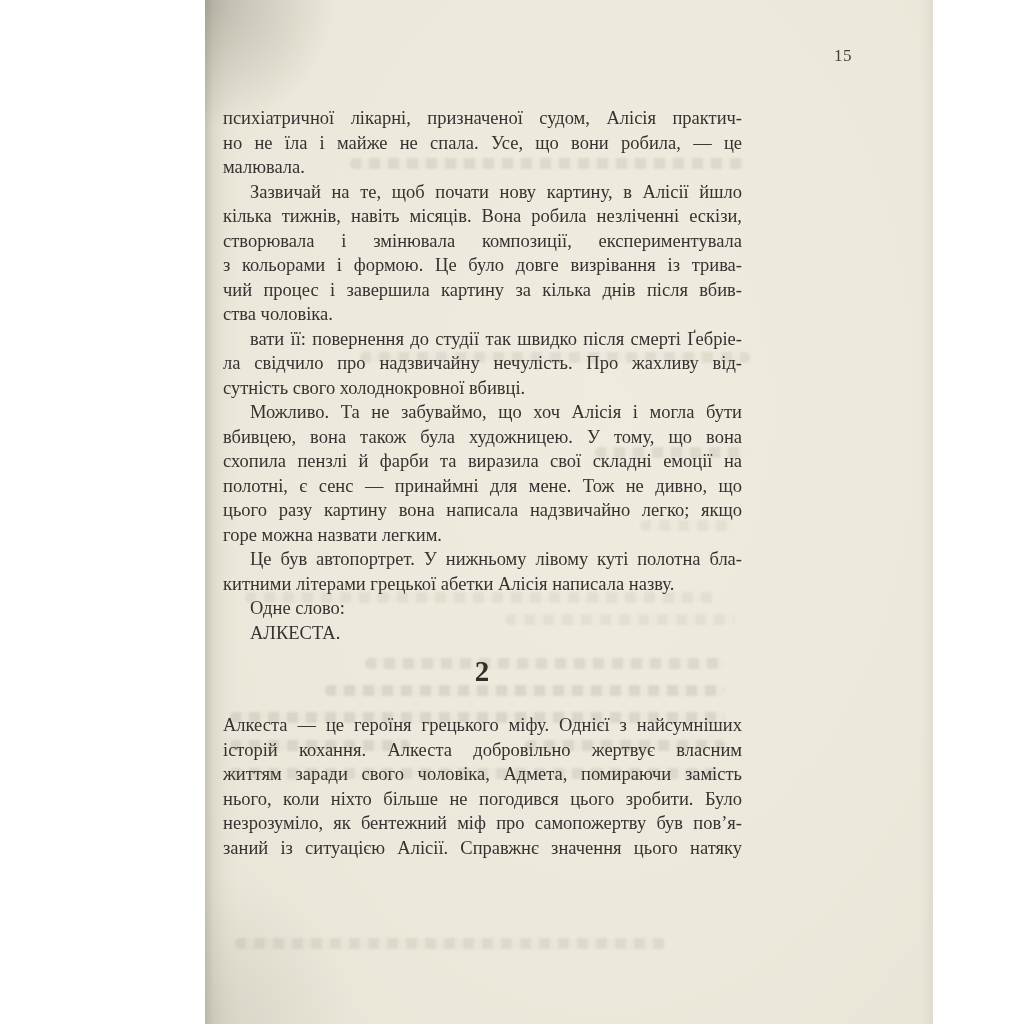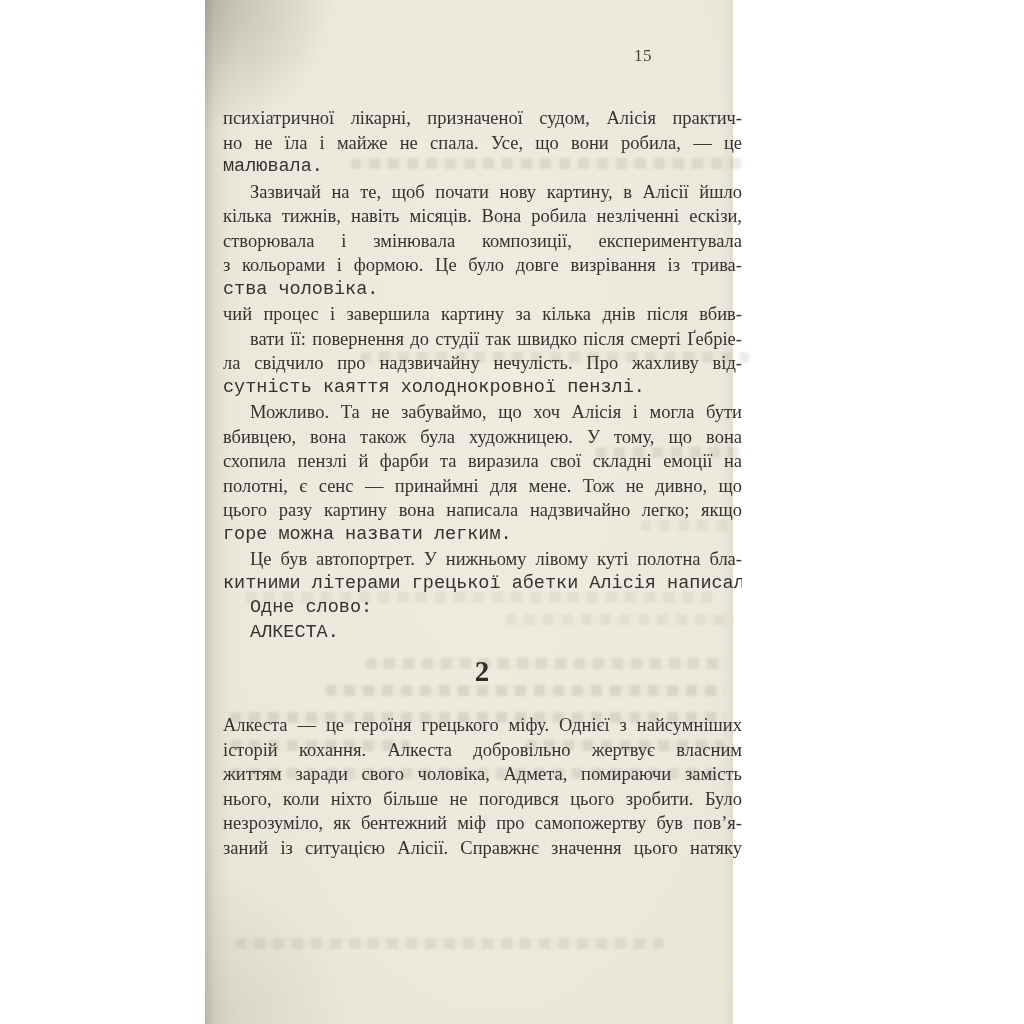--- a/index.html
+++ b/index.html
@@ -10,21 +10,21 @@
     background: #ffffff;
     overflow: hidden;
     font-family: "Liberation Serif", "DejaVu Serif", serif;
   }
 
   
   .book-page {
     position: absolute;
     left: 205px;
     top: 0;
-    width: 528px;
+    width: 728px;
     height: 1024px;
     background:
       radial-gradient(circle at 0px 0px, rgba(92,88,76,0.32), rgba(92,88,76,0) 130px),
       radial-gradient(circle at 0px 1024px, rgba(120,115,100,0.16), rgba(120,115,100,0) 150px),
       linear-gradient(90deg, rgba(158,153,136,0.45) 0px, rgba(190,185,168,0.25) 9px, rgba(210,205,190,0.10) 22px, rgba(210,205,190,0) 34px),
       linear-gradient(270deg, rgba(185,180,163,0.20) 0px, rgba(185,180,163,0) 12px),
       radial-gradient(ellipse at 55% 40%, #efebdf 0%, #ece8db 60%, #e8e4d6 100%);
   }
 
   
@@ -51,21 +51,20 @@
     display: block;
     height: 24.5px;
     line-height: 24.5px;
     overflow: hidden;
     text-align: justify;
     text-align-last: justify;
     white-space: nowrap;
   }
   .line.last {
     text-align-last: left;
-    font-family: Liberation Mono, monospace;
   }
   .para.indent .line:first-child { text-indent: 27px; }
 
   .chapter-number {
     height: 36px;
     line-height: 36px;
     margin: 8px 0 24px 0;
     text-align: center;
     font-size: 29px;
     font-weight: 700;
@@ -109,27 +108,27 @@
       <div class="para">
         <div class="line">психіатричної лікарні, призначеної судом, Алісія практич-</div>
         <div class="line">но не їла і майже не спала. Усе, що вони робила, — це</div>
         <div class="line last">малювала.</div>
       </div>
       <div class="para indent">
         <div class="line">Зазвичай на те, щоб почати нову картину, в Алісії йшло</div>
         <div class="line">кілька тижнів, навіть місяців. Вона робила незліченні ескізи,</div>
         <div class="line">створювала і змінювала композиції, експериментувала</div>
         <div class="line">з кольорами і формою. Це було довге визрівання із трива-</div>
+        <div class="line">чий процес і завершила картину за кілька днів після вбив-</div>
         <div class="line last">ства чоловіка.</div>
-        <div class="line">чий процес і завершила картину за кілька днів після вбив-</div>
       </div>
       <div class="para indent">
         <div class="line">вати її: повернення до студії так швидко після смерті Ґебріе-</div>
         <div class="line">ла свідчило про надзвичайну нечулість. Про жахливу від-</div>
-        <div class="line last">сутність каяття холоднокровної пензлі.</div>
+        <div class="line last">сутність свого холоднокровної вбивці.</div>
       </div>
       <div class="para indent">
         <div class="line">Можливо. Та не забуваймо, що хоч Алісія і могла бути</div>
         <div class="line">вбивцею, вона також була художницею. У тому, що вона</div>
         <div class="line">схопила пензлі й фарби та виразила свої складні емоції на</div>
         <div class="line">полотні, є сенс — принаймні для мене. Тож не дивно, що</div>
         <div class="line">цього разу картину вона написала надзвичайно легко; якщо</div>
         <div class="line last">горе можна назвати легким.</div>
       </div>
       <div class="para indent">

